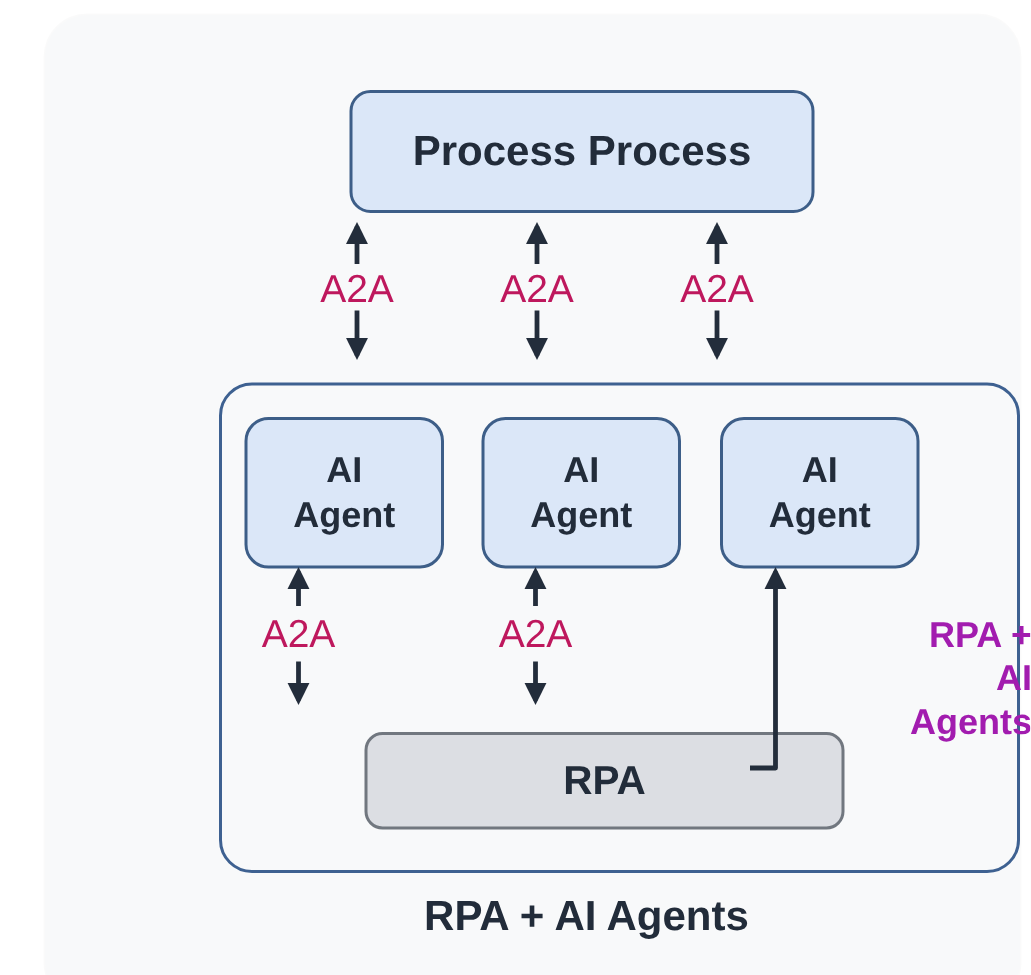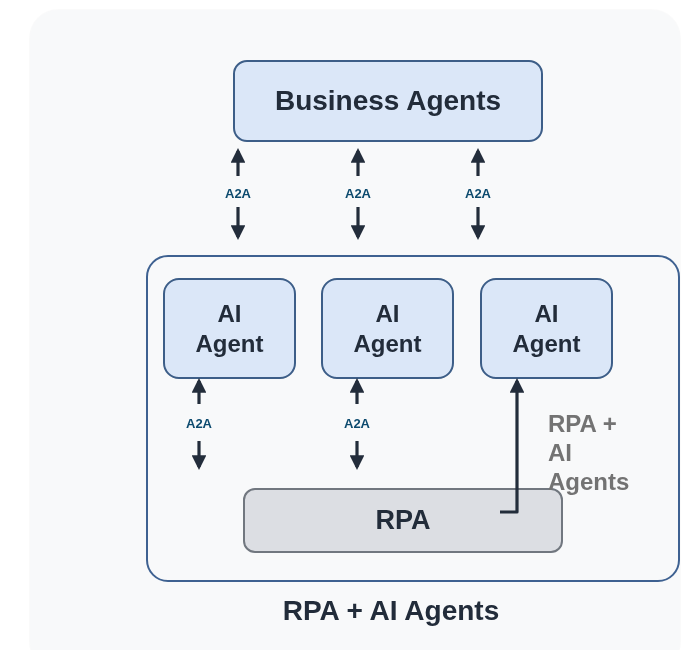--- a/index.html
+++ b/index.html
@@ -76,35 +76,35 @@
     width: 320px;
     height: 65px;
     background: #dcdee3;
     border: 2.5px solid #71777f;
     border-radius: 12px;
     font-size: 27px;
   }
   .a2a-label {
     position: absolute;
     transform: translate(-50%, -50%);
-    font-size: 13px;
-    font-weight: bold;
-    color: #0c4a6e;
+    font-size: 26px;
+    font-weight: normal;
+    color: #be185d;
     white-space: nowrap;
   }
   .side-label {
     position: absolute;
     left: 518px;
     top: 399px;
     width: 140px;
-    text-align: left;
+    text-align: right;
     font-size: 24px;
     font-weight: bold;
     line-height: 29px;
-    color: #737373;
+    color: #a21caf;
     white-space: pre-line;
   }
   .caption {
     position: absolute;
     left: 31px;
     top: 585px;
     width: 660px;
     text-align: center;
     font-size: 28px;
     font-weight: bold;
@@ -125,21 +125,21 @@
     stroke-linejoin: round;
   }
 </style>
 </head>
 <body>
 
 <div class="canvas">
   <div class="card">
 
     <div class="node bp-box">
-      <span>Business Agents</span>
+      <span>Process Process</span>
     </div>
 
     <div class="agents-container"></div>
 
     <div class="node agent-box agent-1">
       <span>AI
 Agent</span>
     </div>
     <div class="node agent-box agent-2">
       <span>AI

